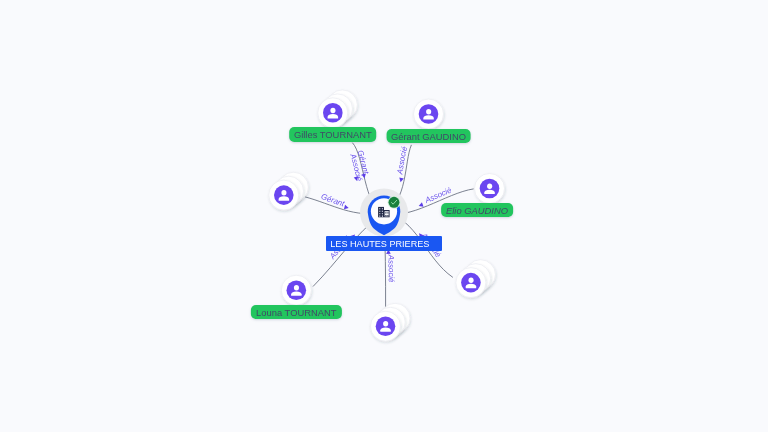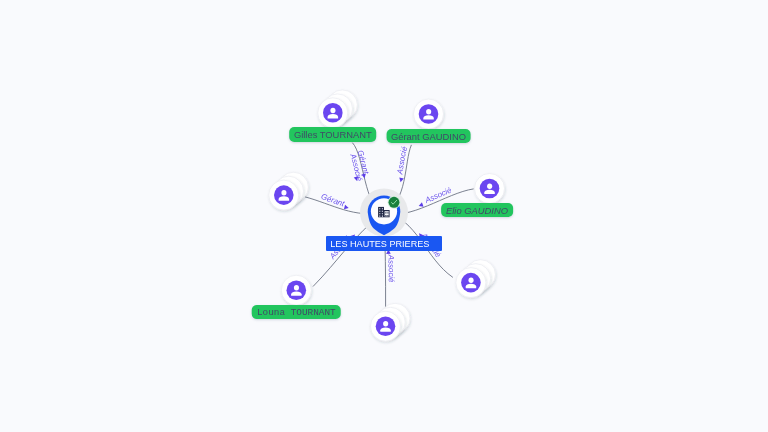--- a/index.html
+++ b/index.html
@@ -133,16 +133,16 @@
         </g>
         <circle cx="394" cy="202.3" r="6.4" fill="#d4efdc"></circle>
         <circle cx="394" cy="202.3" r="5.45" fill="#17803d"></circle>
         <path d="M 391.6 202.6 l 1.5 1.6 l 3.5 -3.8" fill="none" stroke="#93e0aa" stroke-width="1.0" stroke-linecap="round" stroke-linejoin="round"></path>
       </g>
     </svg>
   <div class="layer" id="labels">
       <div class="nlabel" style="left: 332.8px; top: 127.4px;">Gilles TOURNANT</div>
       <div class="nlabel" style="left: 428.5px; top: 128.6px;">Gérant GAUDINO</div>
       <div class="nlabel" style="left: 477px; top: 203.1px; font-style: italic;">Elio GAUDINO</div>
-      <div class="nlabel" style="left: 296.3px; top: 304.8px; font-family: Liberation Mono, monospace;">Louna TOURNANT</div>
+      <div class="nlabel" style="left: 296.3px; top: 304.8px;">Louna TOURNANT</div>
       <div class="clabel" style="left: 325.7px; top: 236.1px;">LES HAUTES PRIERES</div>
     </div>
 </div>
 
 </body></html>

